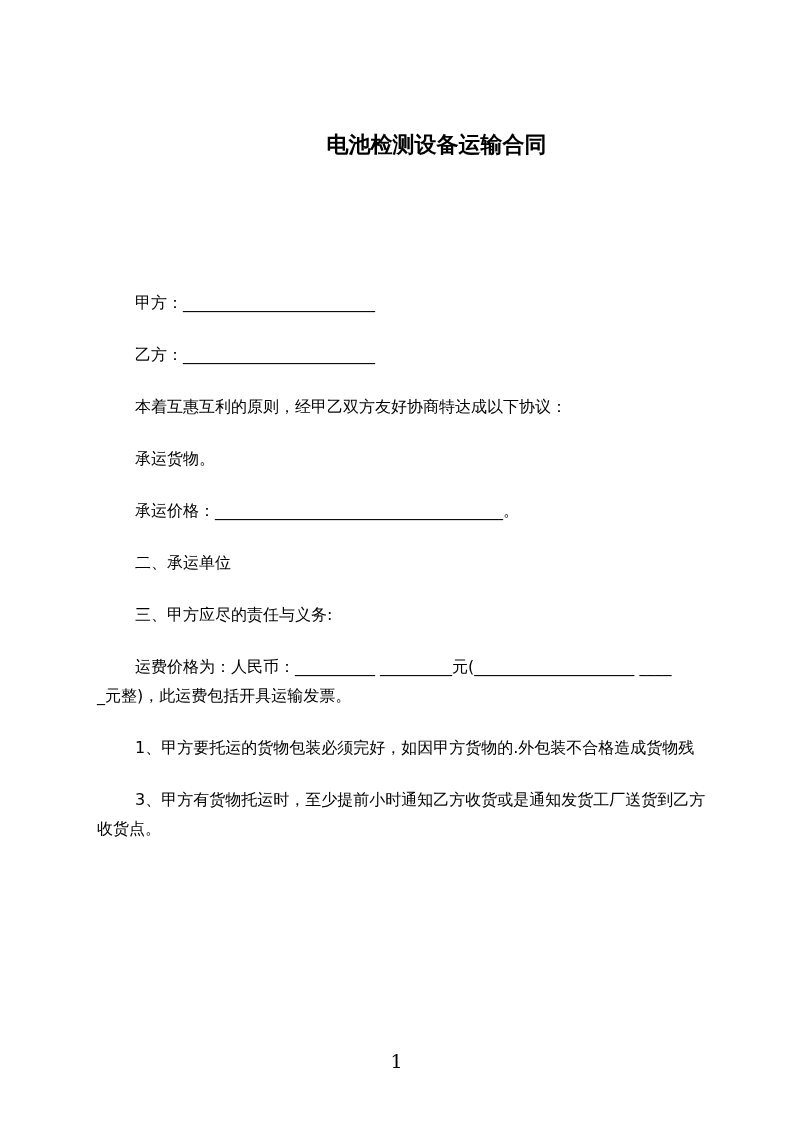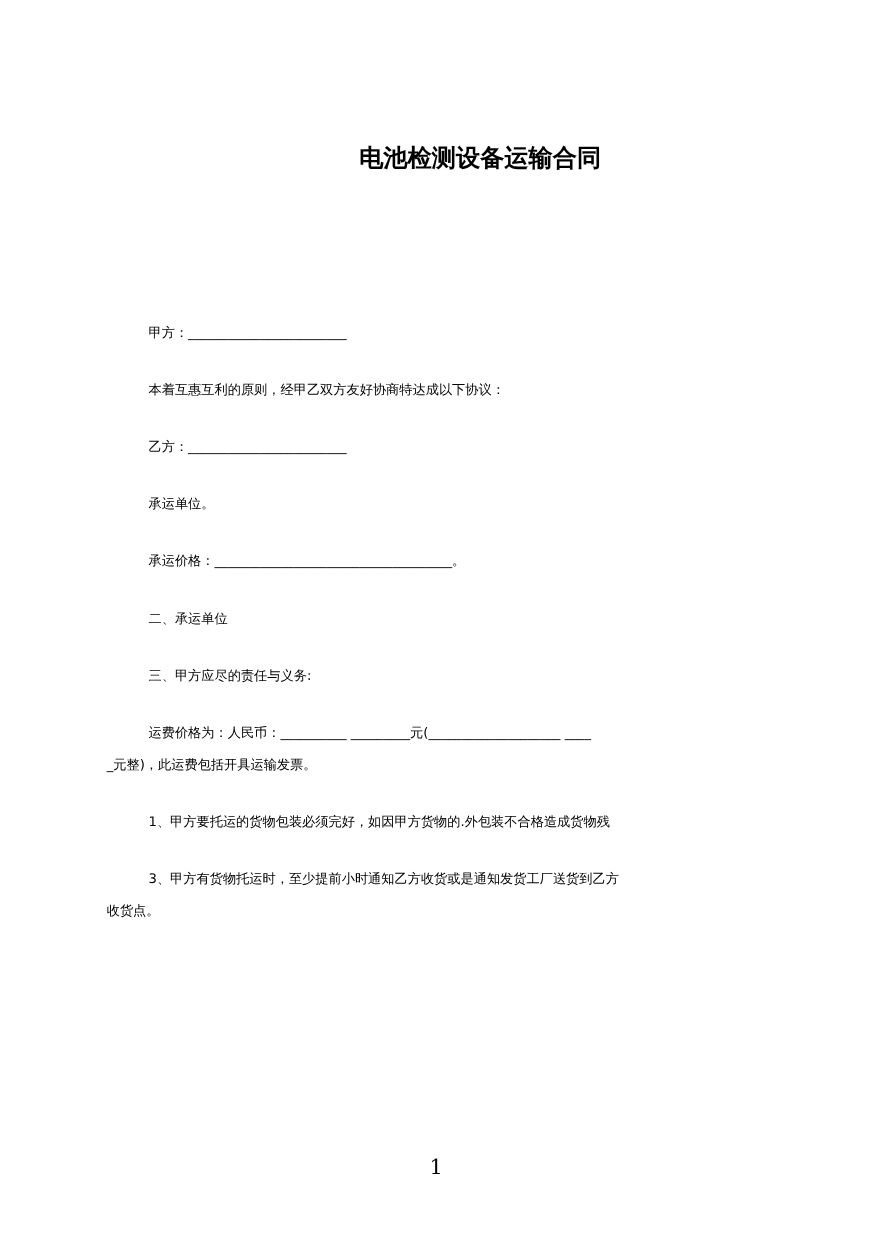--- a/index.html
+++ b/index.html
@@ -32,21 +32,21 @@
     position: absolute;
     top: 288px;
     left: 97px;
     width: 660px;
   }
   .para {
     margin: 0 0 23px 0;
     padding: 0;
   }
   .line {
-    font-size: 12px;
+    font-size: 16px;
     line-height: 29px;
     white-space: pre;
   }
   .para .line:first-child {
     text-indent: 38px;
   }
   .page-number {
     position: absolute;
     top: 1047px;
     left: 0;
@@ -61,27 +61,27 @@
 <body>
 
 <div class="page">
   <div class="page-title">电池检测设备运输合同</div>
 
   <div class="document-body">
       <div class="para">
         <div class="line">甲方：________________________</div>
       </div>
       <div class="para">
+        <div class="line">乙方：________________________</div>
+      </div>
+      <div class="para">
         <div class="line">本着互惠互利的原则，经甲乙双方友好协商特达成以下协议：</div>
       </div>
       <div class="para">
-        <div class="line">乙方：________________________</div>
-      </div>
-      <div class="para">
-        <div class="line">承运单位。</div>
+        <div class="line">承运货物。</div>
       </div>
       <div class="para">
         <div class="line">承运价格：____________________________________。</div>
       </div>
       <div class="para">
         <div class="line">二、承运单位</div>
       </div>
       <div class="para">
         <div class="line">三、甲方应尽的责任与义务:</div>
       </div>

